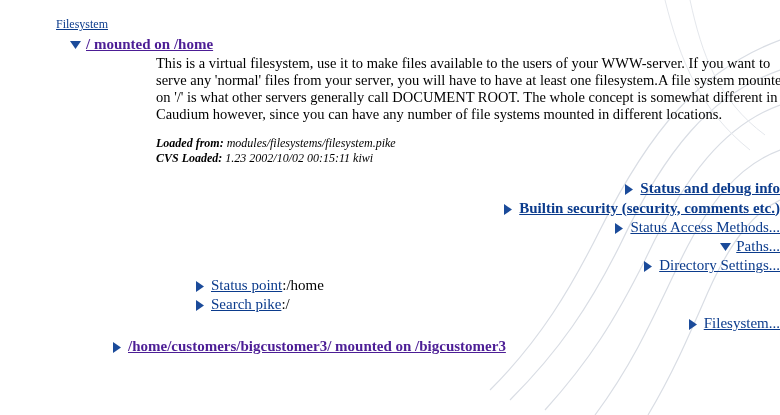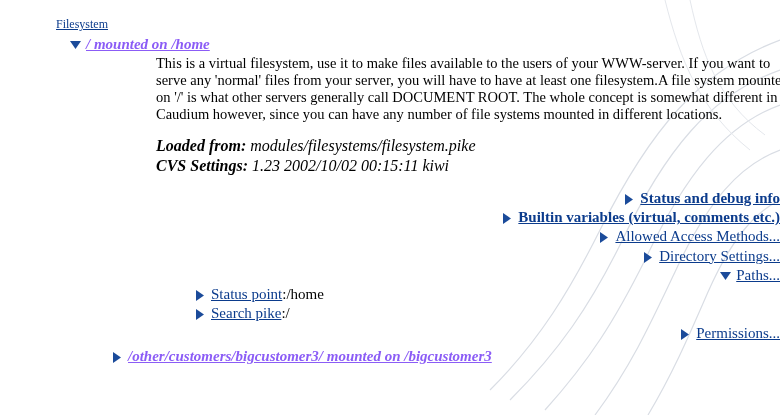--- a/index.html
+++ b/index.html
@@ -48,41 +48,40 @@
   .link {
     color: #0b3b8c;
     text-decoration: underline;
     cursor: pointer;
     font-family: "Liberation Serif", serif;
   }
   .root-link {
     font-size: 12px;
   }
   .node-title {
-    font-style: italic;
     font-weight: bold;
     font-size: 15px;
-    color: #8b5cf6;
+    color: #4c1d95;
     text-decoration: underline;
   }
   .indent-1 { margin-left: 30px; }
   .desc {
     margin-left: 116px;
     margin-top: 2px;
     width: 638px;
     font-size: 14.5px;
     line-height: 1.18;
     text-align: left;
     color: #000000;
   }
   .desc b { font-weight: normal; }
   .meta {
     margin-left: 116px;
     margin-top: 13px;
-    font-size: 16px;
+    font-size: 12px;
     line-height: 1.2;
     font-style: italic;
   }
   .meta .label { font-weight: bold; font-style: italic; }
   .meta .val { font-style: italic; }
   .sections {
     margin-top: 15px;
   }
   .section-row {
     margin-left: 116px;
@@ -143,21 +142,21 @@
   <div class="desc">
     <span>This is a virtual filesystem, use it to make files available to the users of your WWW-server. If you want to serve any 'normal' files from your server, you will have to have at least one filesystem.A file system mounted on '/' is what other servers generally call </span><b>DOCUMENT ROOT</b><span>. The whole concept is somewhat different in Caudium however, since you can have any number of file systems mounted in different locations.</span>
   </div>
 
   <div class="meta">
     <div>
       <span class="label">Loaded from:</span>
       <span class="val">modules/filesystems/filesystem.pike</span>
     </div>
     <div>
-      <span class="label">CVS Settings:</span>
+      <span class="label">CVS Loaded:</span>
       <span class="val">1.23 2002/10/02 00:15:11 kiwi</span>
     </div>
   </div>
 
   <div class="sections">
 
     <div class="row section-row">
       <span class="arrow">
         <svg width="9" height="11" viewBox="0 0 9 11">
             <polygon points="1,0 9,5.5 1,11" fill="#1b4b9a"></polygon>
@@ -165,48 +164,48 @@
       </span>
       <a class="link">Status and debug info</a>
     </div>
 
     <div class="row section-row">
       <span class="arrow">
         <svg width="9" height="11" viewBox="0 0 9 11">
             <polygon points="1,0 9,5.5 1,11" fill="#1b4b9a"></polygon>
           </svg>
       </span>
-      <a class="link">Builtin variables (virtual, comments etc.)</a>
-    </div>
-
-    <div class="row section-row">
-      <span class="arrow">
-        <svg width="9" height="11" viewBox="0 0 9 11">
-            <polygon points="1,0 9,5.5 1,11" fill="#1b4b9a"></polygon>
-          </svg>
-      </span>
-      <a class="link plain-weight" style="font-weight:normal">Allowed Access Methods...</a>
-    </div>
-
-    <div class="row section-row">
-      <span class="arrow">
-        <svg width="9" height="11" viewBox="0 0 9 11">
-            <polygon points="1,0 9,5.5 1,11" fill="#1b4b9a"></polygon>
-          </svg>
-      </span>
-      <a class="link" style="font-weight:normal">Directory Settings...</a>
+      <a class="link">Builtin security (security, comments etc.)</a>
+    </div>
+
+    <div class="row section-row">
+      <span class="arrow">
+        <svg width="9" height="11" viewBox="0 0 9 11">
+            <polygon points="1,0 9,5.5 1,11" fill="#1b4b9a"></polygon>
+          </svg>
+      </span>
+      <a class="link plain-weight" style="font-weight:normal">Status Access Methods...</a>
     </div>
 
     <div class="row section-row">
       <span class="arrow">
         <svg width="11" height="9" viewBox="0 0 11 9">
             <polygon points="0,1 11,1 5.5,9" fill="#1b4b9a"></polygon>
           </svg>
       </span>
       <a class="link" style="font-weight:normal">Paths...</a>
+    </div>
+
+    <div class="row section-row">
+      <span class="arrow">
+        <svg width="9" height="11" viewBox="0 0 9 11">
+            <polygon points="1,0 9,5.5 1,11" fill="#1b4b9a"></polygon>
+          </svg>
+      </span>
+      <a class="link" style="font-weight:normal">Directory Settings...</a>
     </div>
 
     <div class="row sub-row">
       <span class="arrow">
         <svg width="9" height="11" viewBox="0 0 9 11">
             <polygon points="1,0 9,5.5 1,11" fill="#1b4b9a"></polygon>
           </svg>
       </span>
       <a class="link" style="font-weight:normal">Status point</a>
       <span class="plain"> : </span>
@@ -223,27 +222,27 @@
       <span class="plain"> : </span>
       <span class="plain">/</span>
     </div>
 
     <div class="row section-row">
       <span class="arrow">
         <svg width="9" height="11" viewBox="0 0 9 11">
             <polygon points="1,0 9,5.5 1,11" fill="#1b4b9a"></polygon>
           </svg>
       </span>
-      <a class="link" style="font-weight:normal">Permissions...</a>
+      <a class="link" style="font-weight:normal">Filesystem...</a>
     </div>
 
   </div>
 
   <div class="row last-row">
     <span class="arrow">
       <svg width="9" height="11" viewBox="0 0 9 11">
           <polygon points="1,0 9,5.5 1,11" fill="#1b4b9a"></polygon>
         </svg>
     </span>
-    <a class="node-title">/other/customers/bigcustomer3/ mounted on /bigcustomer3</a>
+    <a class="node-title">/home/customers/bigcustomer3/ mounted on /bigcustomer3</a>
   </div>
 
 </div>
 
 </body></html>

